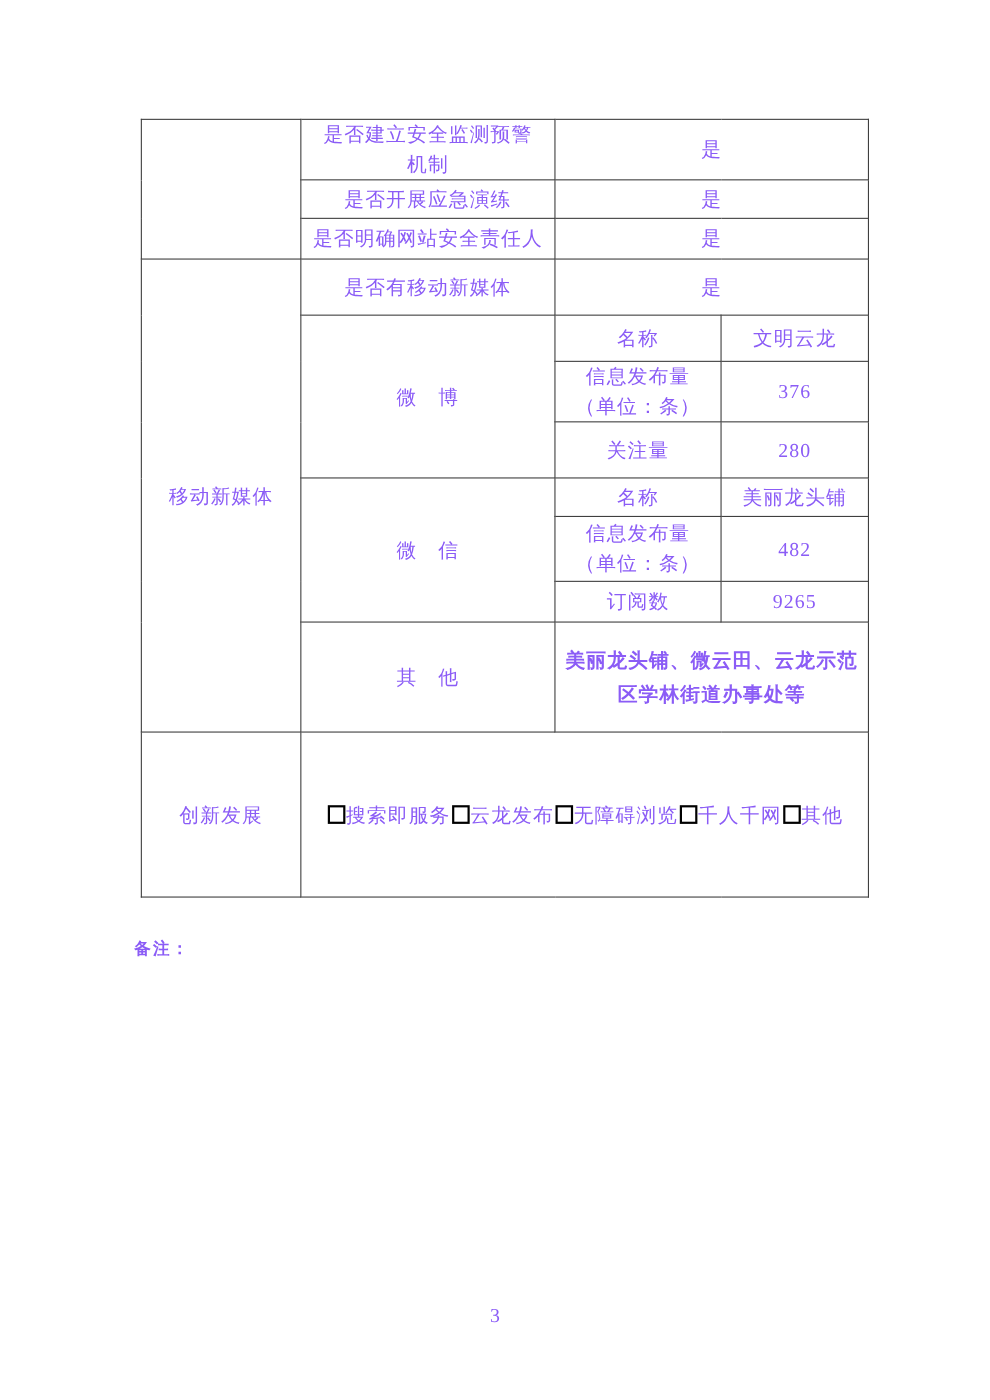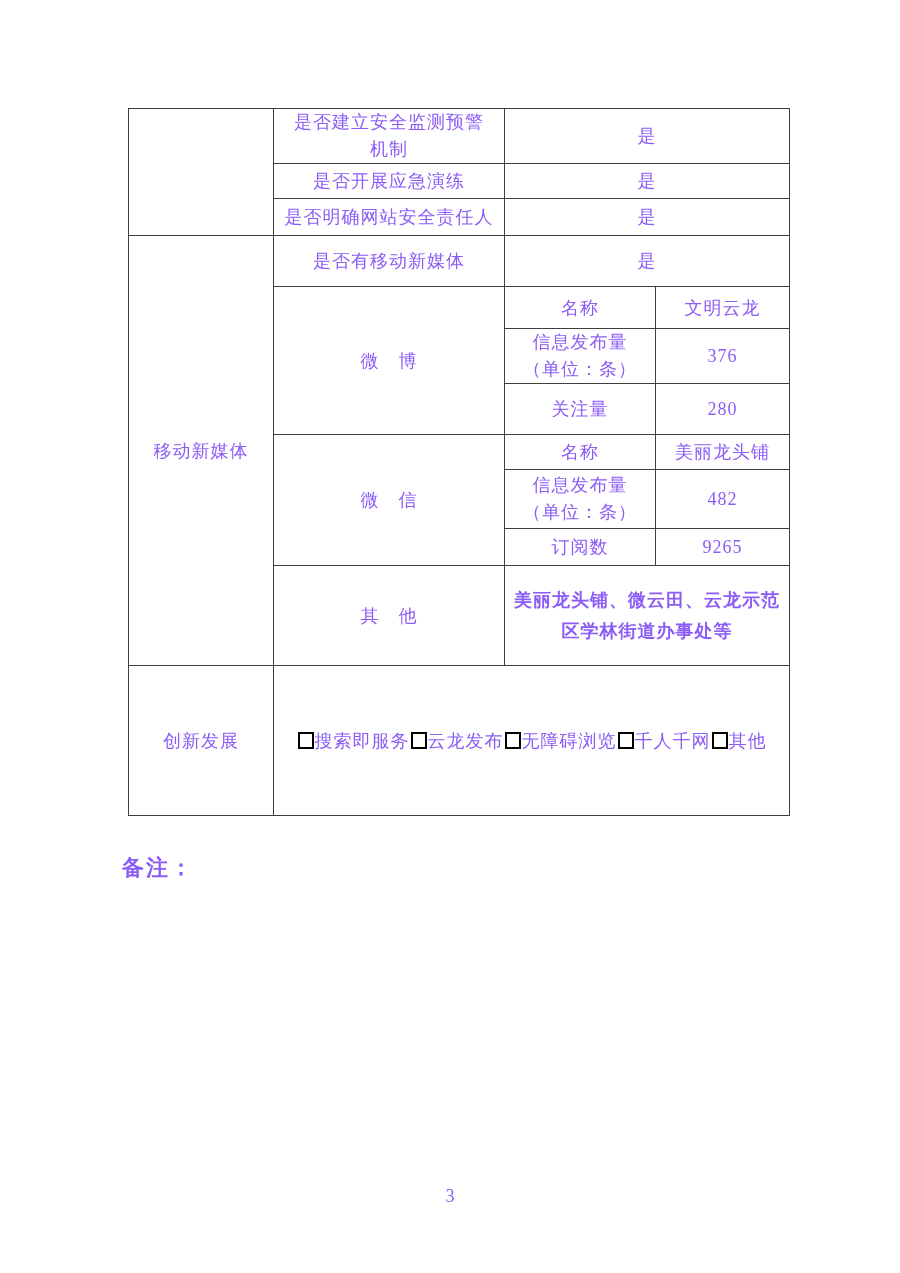--- a/index.html
+++ b/index.html
@@ -44,21 +44,21 @@
     height: 13px;
     border: 2px solid #000000;
     vertical-align: -2px;
     margin: 0 1px 0 1px;
     background: #ffffff;
   }
   .remarks {
     position: absolute;
     left: 122px;
     top: 853px;
-    font-size: 22px;
+    font-size: 15px;
     font-weight: bold;
     letter-spacing: 2px;
   }
   .pageno {
     position: absolute;
     left: 0;
     top: 1186px;
     width: 100%;
     text-align: center;
     font-size: 18px;

